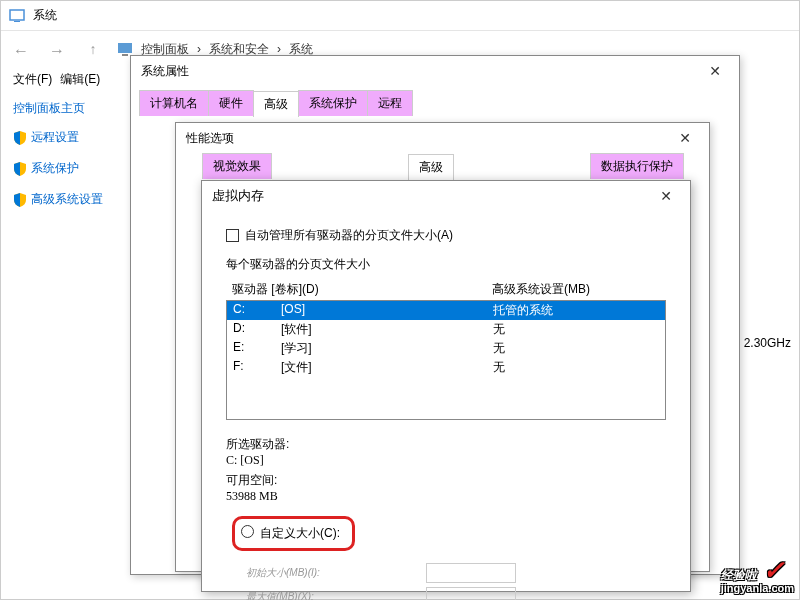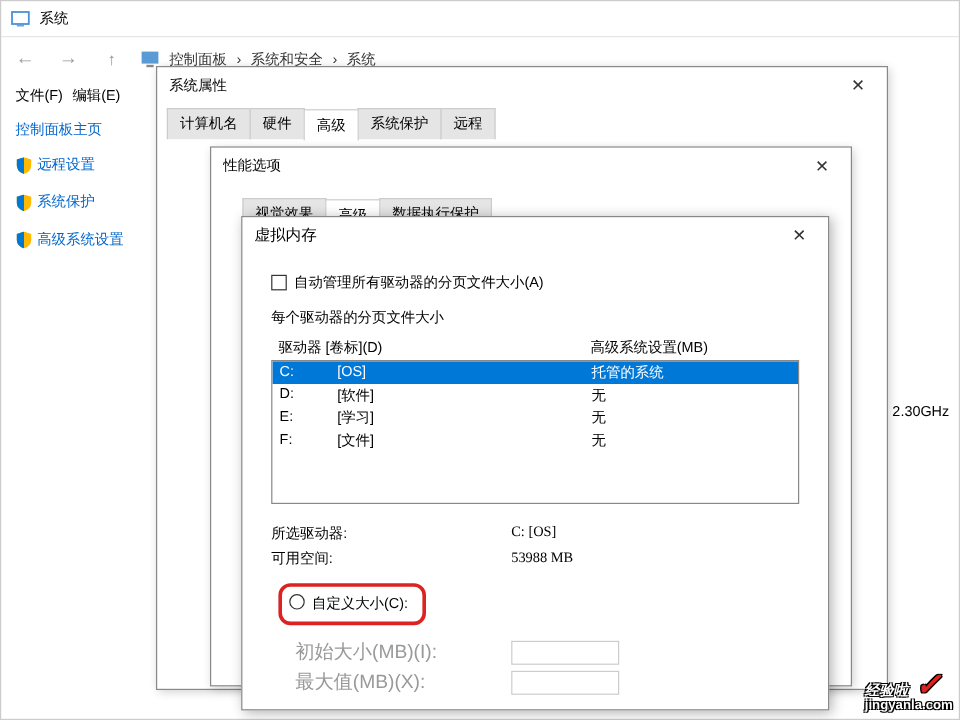--- a/index.html
+++ b/index.html
@@ -23,26 +23,26 @@
     .shield-icon { width: 14px; height: 14px; }
     
     .cpu-info { position: absolute; right: 8px; top: 335px; font-size: 12px; }
     
     
     .sysprops-window { position: absolute; top: 55px; left: 130px; width: 610px; height: 520px; border: 1px solid #888; background: #fff; box-shadow: 2px 2px 8px rgba(0,0,0,0.2); }
     .sp-titlebar { height: 30px; display: flex; align-items: center; justify-content: space-between; padding: 0 10px; }
     .sp-title { font-size: 12px; }
     .close-x { font-size: 14px; color: #333; cursor: pointer; padding: 2px 8px; }
     .sp-tabs { display: flex; margin: 4px 8px 0 8px; }
-    .sp-tab { padding: 4px 10px; border: 1px solid #ccc; border-bottom: none; background: #e5e5e5; margin-right: -1px; font-size: 12px; }
+    .sp-tab { padding: 4px 10px; border: 1px solid #ccc; border-bottom: none; background: #f0abfc; margin-right: -1px; font-size: 12px; }
     .sp-tab.active { background: #fff; position: relative; top: 1px; }
     
     
     .perf-window { position: absolute; top: 122px; left: 175px; width: 535px; height: 450px; border: 1px solid #888; background: #fff; box-shadow: 2px 2px 8px rgba(0,0,0,0.2); }
-    .perf-tabs { display: flex; margin: 12px 26px 0 26px; }
+    .perf-tabs { display: flex; margin: 0 26px 0 26px; justify-content: space-between; }
     
     
     .vm-window { position: absolute; top: 180px; left: 201px; width: 490px; height: 412px; border: 1px solid #888; background: #fff; box-shadow: 2px 2px 10px rgba(0,0,0,0.3); }
     .vm-titlebar { height: 30px; display: flex; align-items: center; justify-content: space-between; padding: 0 10px; }
     .vm-title { font-size: 13px; }
     .vm-content { padding: 16px 24px; }
     .checkbox-row { display: flex; align-items: center; gap: 6px; margin-bottom: 12px; }
     .checkbox { width: 13px; height: 13px; border: 1px solid #333; }
     .label-text { font-size: 12px; }
     .section-label { margin: 8px 0 6px 0; font-size: 12px; }
@@ -50,30 +50,30 @@
     .drive-list-header { display: flex; padding: 2px 6px; font-size: 12px; }
     .col1 { width: 260px; }
     .col2 { flex: 1; }
     .drive-list { border: 1px solid #888; height: 120px; overflow: auto; background: #fff; }
     .drive-row { display: flex; padding: 1px 6px; font-size: 12px; }
     .drive-row.selected { background: #0078d7; color: #fff; }
     .dr-letter { width: 48px; }
     .dr-label { width: 212px; }
     .dr-size { flex: 1; }
     
-    .info-row { display: flex; margin: 4px 0; font-size: 12px; }
+    .info-row { display: flex; margin: 4px 0; font-size: 12px; flex-direction: column; }
     .info-label { width: 200px; }
     .info-value { flex: 1; font-family: Liberation Serif, serif; }
     
     .radio-row { display: flex; align-items: center; gap: 6px; margin: 8px 0; padding: 4px 6px; }
     .radio-highlight { border: 3px solid #d22; border-radius: 10px; display: inline-flex; padding: 6px 12px 6px 6px; }
     .radio { width: 13px; height: 13px; border: 1px solid #333; border-radius: 50%; }
     
     .size-input-row { display: flex; align-items: center; margin: 4px 0 4px 20px; color: #999; }
-    .size-input-label { width: 180px; font-size: 16px; }
+    .size-input-label { width: 180px; font-size: 10px; font-style: italic; }
     .size-input { width: 90px; height: 20px; border: 1px solid #ccc; }
     
     .watermark { position: absolute; right: 6px; bottom: 6px; color: #fff; font-weight: bold; font-size: 22px; text-shadow: -1px -1px 0 #000, 1px -1px 0 #000, -1px 1px 0 #000, 1px 1px 0 #000; font-style: italic; line-height: 1; }
     .watermark .check { color: #d22; font-size: 26px; }
     .watermark .sub { font-size: 11px; font-style: normal; display: block; text-align: right; }
   </style>
 </head>
 <body>
 
 <div class="main-window">

